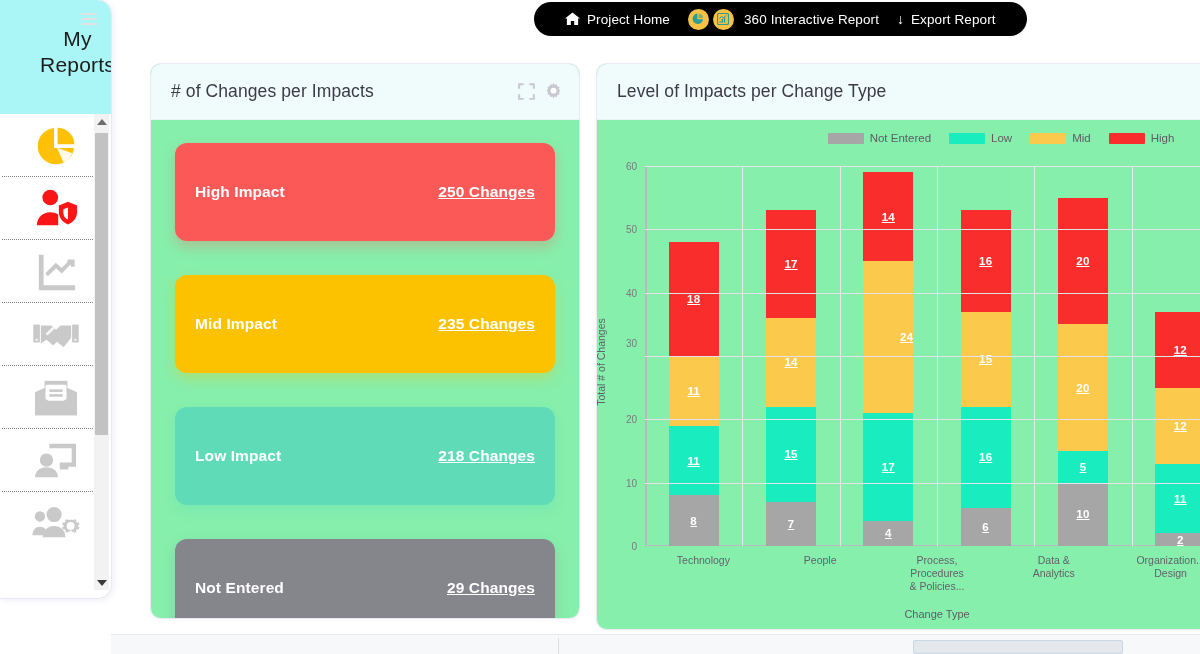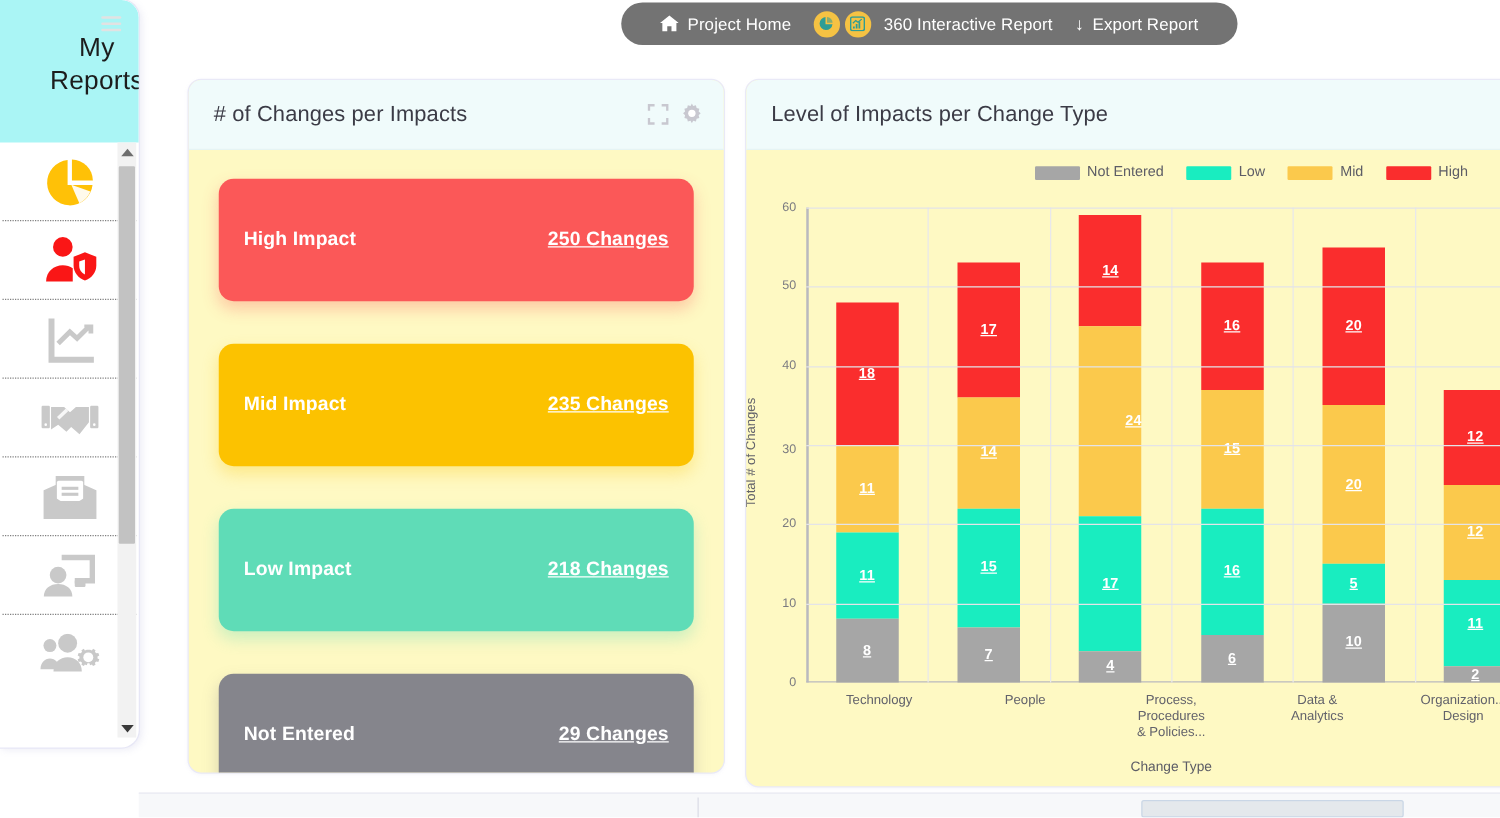--- a/index.html
+++ b/index.html
@@ -7,23 +7,23 @@
     width: 1200px; height: 654px;
     overflow: hidden;
     background: #ffffff;
     font-family: "Liberation Sans", sans-serif;
     -webkit-font-smoothing: antialiased;
   }
   #root { position: relative; width: 1200px; height: 654px; background:#ffffff; }
 
   
   .topnav {
-    position: absolute; left: 497px; top: 2px;
+    position: absolute; left: 534px; top: 2px;
     height: 34px; padding: 0 22px;
-    background: #737373;
+    background: #000000;
     border-radius: 17px;
     display: flex; align-items: center; gap: 0;
     color: #ffffff; font-size: 13.5px;
     z-index: 40;
   }
   .topnav .nav-item { display:flex; align-items:center; gap:7px; padding: 0 9px; white-space: nowrap; cursor: pointer; }
   .topnav .nav-label { font-size: 13.5px; letter-spacing: .1px; }
   .icon-home { width: 15px; height: 14px; display:inline-block; }
   .circ {
     width: 21px; height: 21px; border-radius: 50%;
@@ -75,21 +75,21 @@
   .sb-arrow .tri-up { width:0;height:0;border-left:5px solid transparent;border-right:5px solid transparent;border-bottom:6px solid #6e6e6e;}
   .sb-arrow .tri-down { width:0;height:0;border-left:5px solid transparent;border-right:5px solid transparent;border-top:6px solid #3a3a3a;}
   .sb-thumb { position:absolute; left:1px; top: 19px; width: 13px; height: 302px; background:#c2c2c2; border-radius:1px; cursor:pointer;}
   .sb-arrow.down { position:absolute; bottom:0; left:0; right:0; }
 
   
   .content { position:absolute; left: 111px; top: 0; width: 1089px; height: 654px; background:#ffffff; }
 
   .card {
     position: absolute;
-    background: #fef9c3;
+    background: #86efac;
     border: 1px solid #e9e9f7;
     border-radius: 11px;
     box-shadow: 0 1px 3px rgba(150,150,200,.08);
     overflow: hidden;
   }
   .card-head {
     height: 56px; background: #f0fbfb;
     border-bottom: 1px solid #e6f4f4;
     display:flex; align-items:center; padding: 0 20px;
     position: relative;
@@ -376,21 +376,21 @@
               <span class="legend-text">High</span>
             </div>
           </div>
 
         <div class="plot-area">
           <div class="y-title">Total # of Changes</div>
           <div class="y-axis" id="yaxis">
               <div class="y-tick" style="top: 380px;">0</div>
               <div class="y-tick" style="top: 316.667px;">10</div>
               <div class="y-tick" style="top: 253.333px;">20</div>
-              <div class="y-tick" style="top: 194px;">30</div>
+              <div class="y-tick" style="top: 177px;">30</div>
               <div class="y-tick" style="top: 126.667px;">40</div>
               <div class="y-tick" style="top: 63.3333px;">50</div>
               <div class="y-tick" style="top: 0px;">60</div>
             </div>
           <div class="grid" id="grid">
             <div class="axis-line"></div>
             <div class="axis-base"></div>
             <div class="cols" id="cols">
                 <div class="col">
                   <div class="stack">

